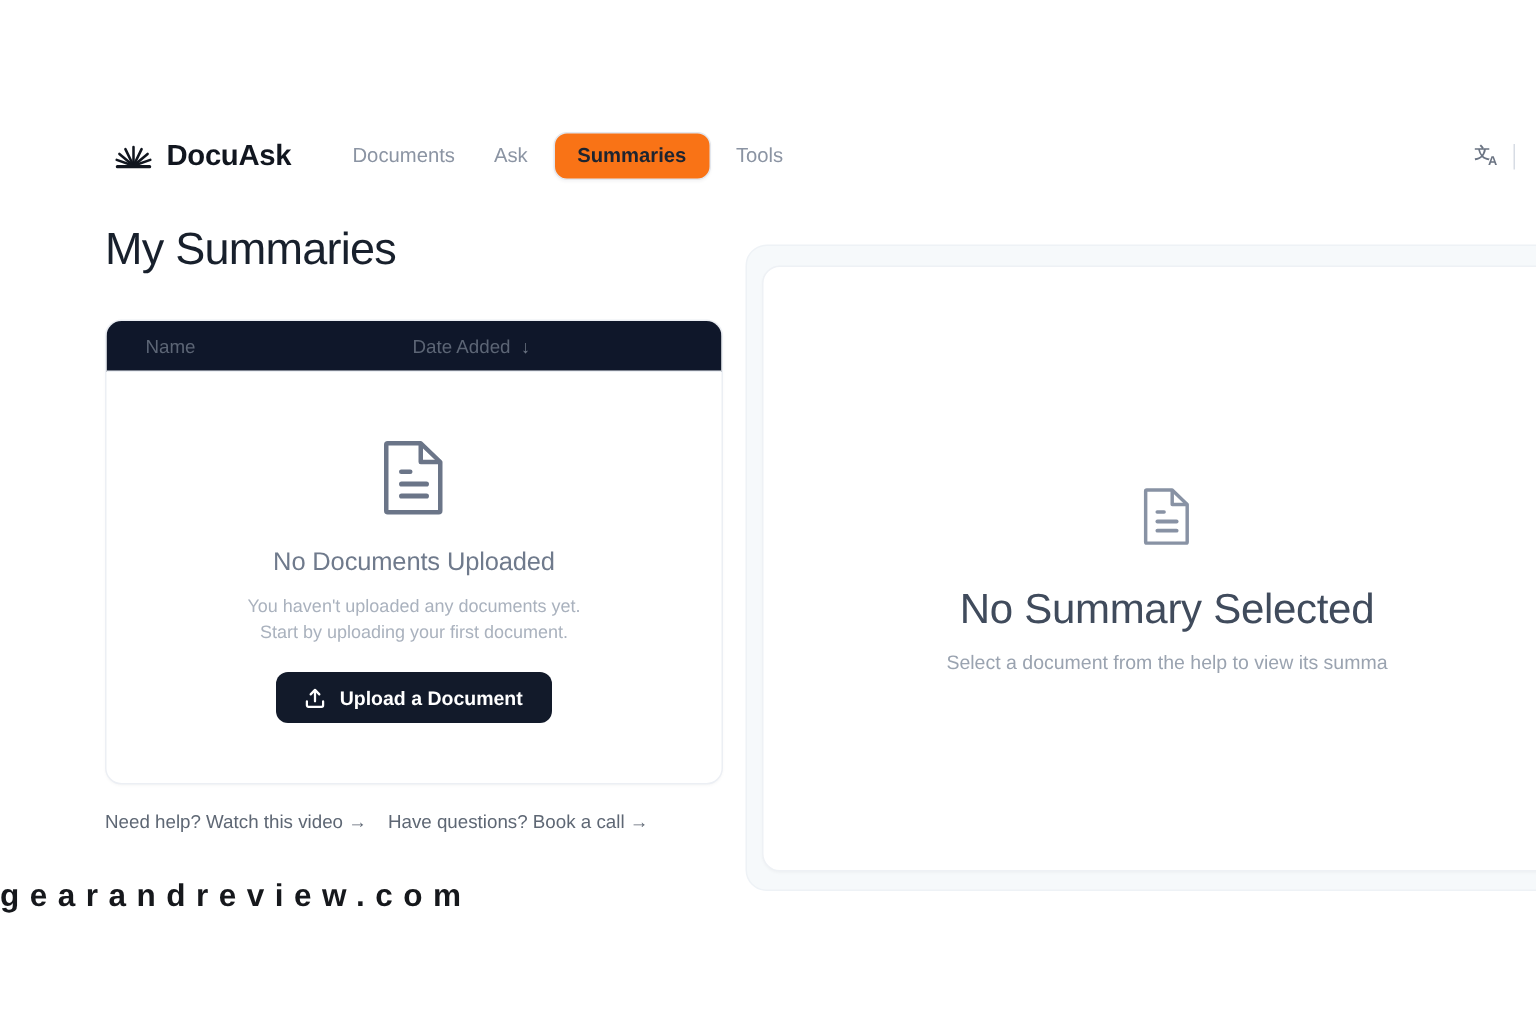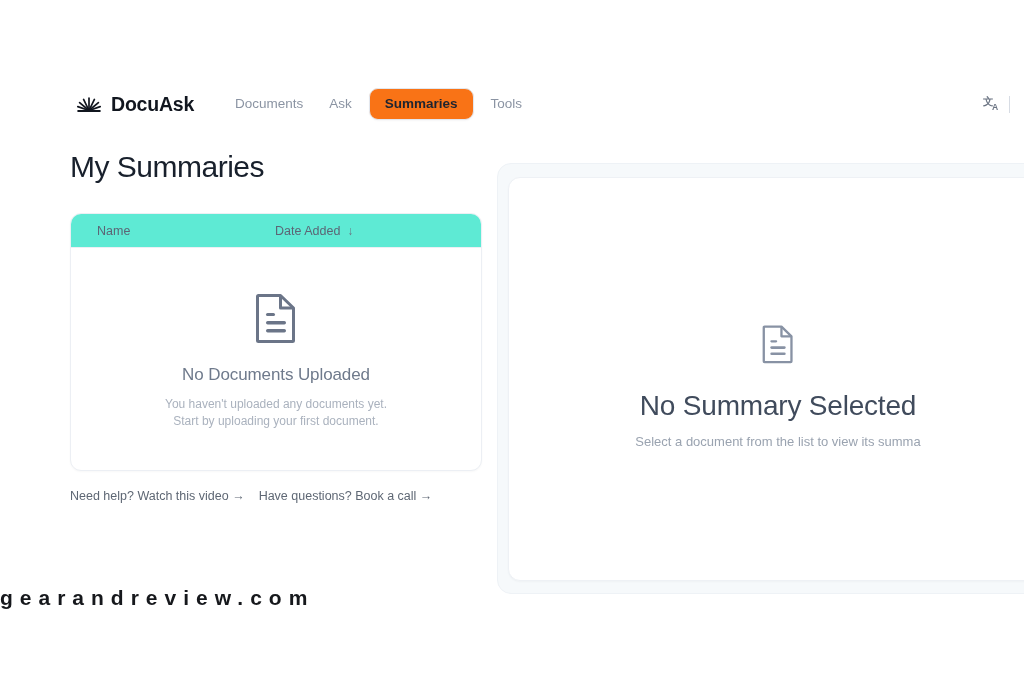--- a/index.html
+++ b/index.html
@@ -109,21 +109,21 @@
     border: 1px solid #eceff4;
     border-radius: 11px;
     background: #ffffff;
     box-shadow: 0 1px 2px rgba(16,24,40,0.03);
     overflow: hidden;
   }
   .list-head {
     display: flex;
     align-items: center;
     height: 33px;
-    background: #5eead4;
+    background: #0f172a;
     border-bottom: 1px solid #eceff4;
     padding: 0 26px;
   }
   .col-name {
     font-size: 12.5px;
     color: #5c6575;
     width: 178px;
   }
   .col-date {
     font-size: 12.5px;
@@ -304,20 +304,28 @@
         <rect x="12" y="29" width="20" height="3.4" rx="1.7" fill="#6b7588"></rect>
         <rect x="12" y="37" width="20" height="3.4" rx="1.7" fill="#6b7588"></rect>
       </svg>
 
       <div class="empty-title">No Documents Uploaded</div>
       <div class="empty-sub">
         <div>You haven't uploaded any documents yet.</div>
         <div>Start by uploading your first document.</div>
       </div>
 
+      <button class="upload-btn">
+        <svg class="upload-icon" viewBox="0 0 14 15">
+          <path d="M7 9.5 V2.2" stroke="#ffffff" stroke-width="1.5" stroke-linecap="round"></path>
+          <path d="M4.1 4.9 L7 1.9 L9.9 4.9" fill="none" stroke="#ffffff" stroke-width="1.5" stroke-linecap="round" stroke-linejoin="round"></path>
+          <path d="M1.6 9.6 v2.6 a1 1 0 0 0 1 1 h8.8 a1 1 0 0 0 1 -1 v-2.6" fill="none" stroke="#ffffff" stroke-width="1.5" stroke-linecap="round" stroke-linejoin="round"></path>
+        </svg>
+        <span>Upload a Document</span>
+      </button>
     </div>
   </div>
 
   <div class="help-links">
     <a class="help-link" href="#">Need help? Watch this video →</a>
     <a class="help-link" href="#">Have questions? Book a call →</a>
   </div>
 </div>
 
 <div class="right-outer"></div>
@@ -325,16 +333,16 @@
 
 <div class="right-empty">
   <svg class="doc-icon-md" viewBox="0 0 44 52">
     <path d="M4.5 3.5 h22 l13 12.5 v32.5 a1 1 0 0 1 -1 1 h-34 a1 1 0 0 1 -1 -1 v-44 a1 1 0 0 1 1 -1 z" fill="#ffffff" stroke="#8892a4" stroke-width="3" stroke-linejoin="round"></path>
     <path d="M26.5 3.5 v12.5 h13" fill="none" stroke="#8892a4" stroke-width="3" stroke-linejoin="round"></path>
     <rect x="12" y="21" width="9" height="3" rx="1.5" fill="#8892a4"></rect>
     <rect x="12" y="29" width="20" height="3.4" rx="1.7" fill="#8892a4"></rect>
     <rect x="12" y="37" width="20" height="3.4" rx="1.7" fill="#8892a4"></rect>
   </svg>
   <div class="right-title">No Summary Selected</div>
-  <div class="right-sub">Select a document from the list to view its summa</div>
+  <div class="right-sub">Select a document from the help to view its summa</div>
 </div>
 
 <div class="watermark">gearandreview.com</div>
 
 </body></html>

